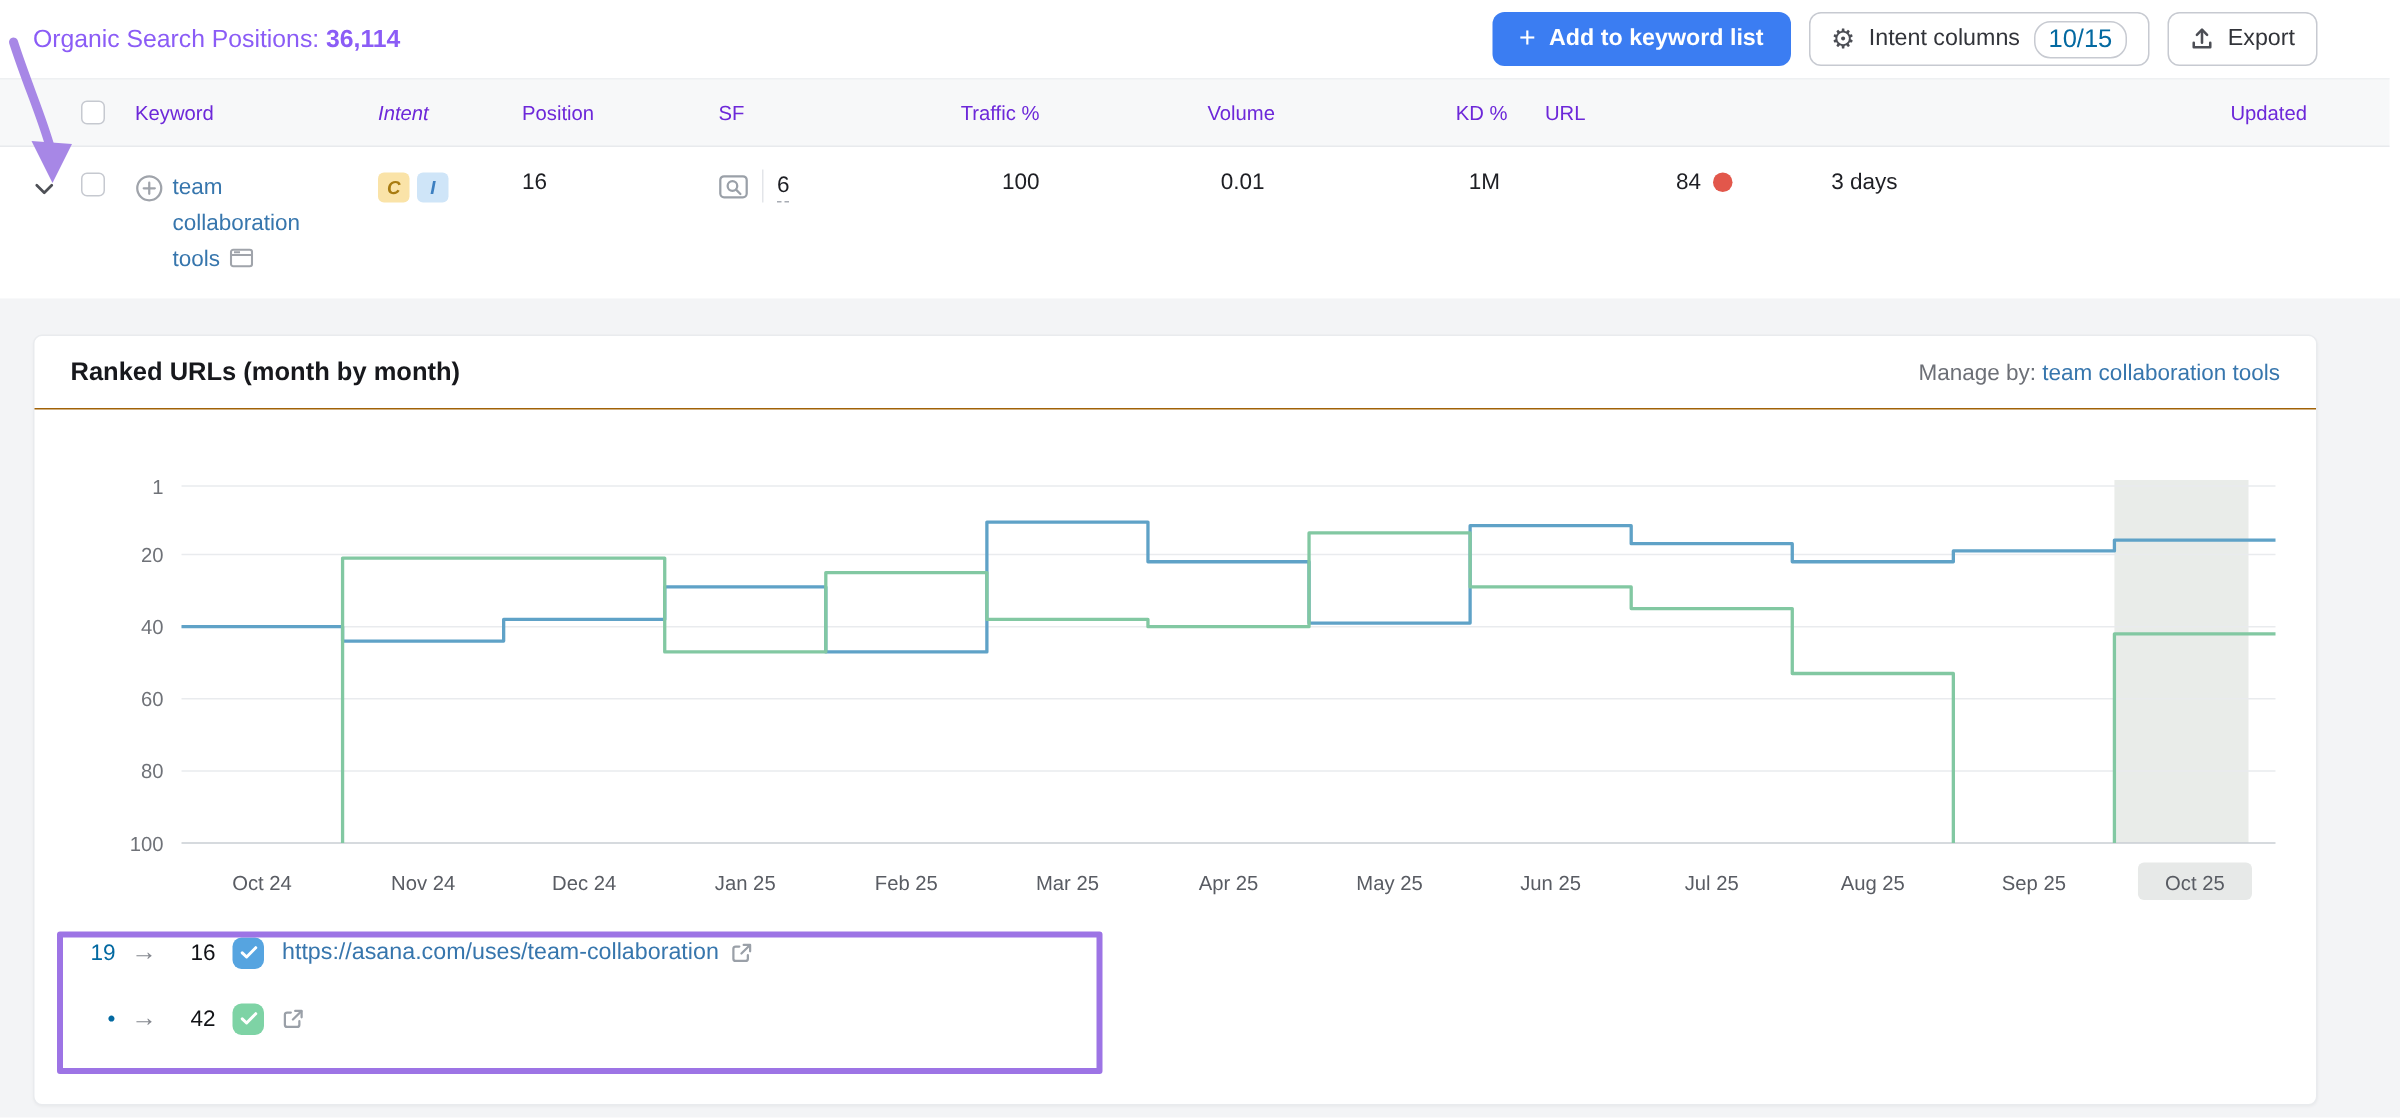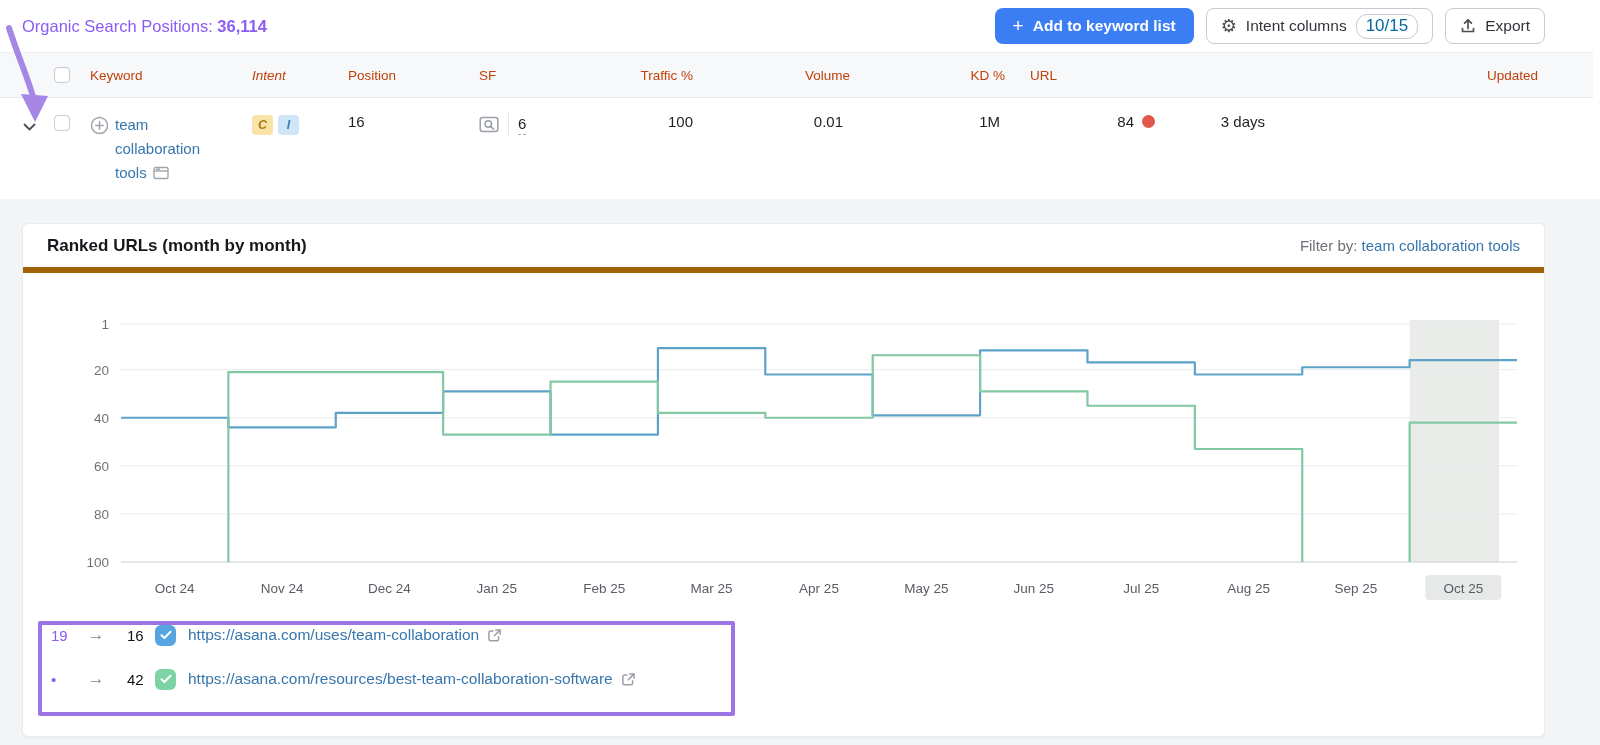--- a/index.html
+++ b/index.html
@@ -17,21 +17,21 @@
   .btn { height:36px; display:flex; align-items:center; border-radius:8px; font-size:15.5px; cursor:pointer; }
   .btn-primary { background:#3b7df2; color:#fff; padding:0 18px; gap:9px; border:none; font-weight:600; }
   .btn-primary .plus { font-size:19px; font-weight:400; line-height:1; margin-top:-2px; }
   .btn-secondary { background:#fff; color:#32343a; border:1px solid #c7cad1; padding:0 14px; gap:9px; }
   .count-badge { border:1px solid #c7cad1; border-radius:11px; padding:1px 9px 2px; font-size:17px; color:#0369a1; }
   .gear-glyph { font-size:18px; color:#4c4e55; line-height:1; }
 
   
   .thead { position:absolute; top:52px; left:0; width:1593px; height:46px; display:flex; align-items:center;
            background:#f7f8f9; border-top:1px solid #eef0f2; border-bottom:1px solid #e8eaed;
-           padding:0 55px 0 22px; font-size:13.5px; color:#c2410c; }
+           padding:0 55px 0 22px; font-size:13.5px; color:#6d28d9; }
   .trow  { position:absolute; top:98px; left:0; width:1600px; height:101px; display:flex; align-items:flex-start;
            background:#fff; padding:15px 55px 0 22px; font-size:15px; color:#1e1f24; }
   .c-exp { width:26px; } .c-check { width:30px; } .c-kw { width:160px; padding-left:12px; }
   .c-int { width:110px; padding-left:14px;font-style:italic; } .c-pos { width:105px; text-align:left; }
   .c-sf  { width:90px; padding-left:26px; } .c-tr { width:150px; text-align:right; }
   .c-trp { width:150px; text-align:right; } .c-vol { width:157px; text-align:right; }
   .c-kd  { width:155px; text-align:right; } .c-url { flex:1; padding-left:25px; } .c-upd { width:110px; text-align:right; }
   .thead .c-tr { height:44px; display:flex; align-items:center; justify-content:flex-end; gap:7px; background:#e9eaee; }
   .checkbox { width:16px; height:16px; border:1.5px solid #c6c9d0; border-radius:4px; background:#fff; margin-left:6px; cursor:pointer; }
   .kw-cell { display:flex; gap:6px; }
@@ -43,28 +43,28 @@
   .vdiv { width:1px; height:22px; background:#e3e5e9; }
   .sf-val { border-bottom:1.5px dashed #a8acb4; line-height:21px; cursor:pointer; }
   .kd-cell { display:flex; align-items:center; justify-content:flex-end; gap:8px; }
   .kd-dot { width:13px; height:13px; border-radius:50%; }
   .url-cell { line-height:24px; }
   .icon { display:inline-block; vertical-align:middle; }
 
   
   .panel { position:absolute; left:22px; top:223px; width:1523px; height:514px; background:#fff;
            border:1px solid #e9ebee; border-radius:6px; box-shadow:0 1px 2px rgba(20,22,26,.04); }
-  .panel-head { height:49px; display:flex; align-items:center; padding:0 24px; border-bottom:6px solid #a16207; }
+  .panel-head { height:49px; display:flex; align-items:center; padding:0 24px; border-bottom:1px solid #a16207; }
   .panel-title { font-size:17px; font-weight:700; color:#17181c; }
   .panel-filter { margin-left:auto; font-size:15px; color:#6d7077; }
   #chart-svg { display:block; margin:6px 22px 0; }
 
   .legend { padding:4px 0 0 28px; }
   .legend-row { height:44px; display:flex; align-items:center; font-size:15px; }
-  .lg-prev { width:26px; color:#8b5cf6; }
+  .lg-prev { width:26px; text-align:right; color:#0369a1; }
   .lg-arrow { width:38px; text-align:center; color:#85888f; font-size:17px; }
   .lg-cur { width:40px; padding-left:12px; color:#111216; }
   .lg-check { width:21px; height:21px; border-radius:6px; margin-right:12px; display:flex; align-items:center; justify-content:center; cursor:pointer; }
   .lg-link { font-size:15.5px; margin-right:8px; }
 
   
   .annot-rect { position:absolute; left:38px; top:621px; width:697px; height:95px; border:4px solid #9d74e5; border-radius:2px; pointer-events:none; z-index:6; }
   .annot-arrow { position:absolute; left:2px; top:16px; z-index:6; pointer-events:none; }
 </style>
 </head>
@@ -166,21 +166,21 @@
         </div>
       </div>
       <div class="c-upd">3 days</div>
     </div>
   </div>
 
   <div class="panel">
     <div class="panel-head">
       <div class="panel-title">Ranked URLs (month by month)</div>
       <div class="panel-filter">
-        <span>Filter by:</span>
+        <span>Manage by:</span>
         <span class="link">team collaboration tools</span>
       </div>
     </div>
 
     <svg id="chart-svg" width="1479" height="330" viewBox="0 0 1479 330">
         <rect x="1364.6153846153848" y="41" width="89.38461538461539" height="242" fill="#e9ece9"></rect>
         <line x1="76" y1="45" x2="1472" y2="45" stroke="#e9ebee" stroke-width="1"></line>
         <text x="64" y="50" text-anchor="end" font-size="13.5" fill="#6f7278">1</text>
         <line x1="76" y1="90.67676767676767" x2="1472" y2="90.67676767676767" stroke="#e9ebee" stroke-width="1"></line>
         <text x="64" y="95.67676767676767" text-anchor="end" font-size="13.5" fill="#6f7278">20</text>
@@ -229,21 +229,20 @@
       </div>
       <div class="legend-row">
         <span class="lg-prev">•</span>
         <span class="lg-arrow">→</span>
         <span class="lg-cur">42</span>
         <span class="lg-check" style="background: rgb(126, 211, 165);">
           <svg width="12" height="10" viewBox="0 0 12 10" fill="none" stroke="#fff" stroke-width="2" stroke-linecap="round" stroke-linejoin="round">
               <path d="M1.5 5.2 4.4 8 10.5 1.8"></path>
             </svg>
         </span>
-        <span class="link lg-link">https://asana.com/resources/best-team-collaboration-software</span>
         <svg class="icon" width="15" height="15" viewBox="0 0 14 14" fill="none" stroke="#9aa0a8" stroke-width="1.4" stroke-linecap="round" stroke-linejoin="round">
           <path d="M5.5 2.8H3.2c-.8 0-1.4.6-1.4 1.4v6.2c0 .8.6 1.4 1.4 1.4h6.2c.8 0 1.4-.6 1.4-1.4V8.2"></path>
           <path d="M8.2 1.8h4v4"></path>
             <path d="M12 2 6.8 7.2"></path>
         </svg>
       </div>
     </div>
   </div>
 
   <div class="annot-rect"></div>

